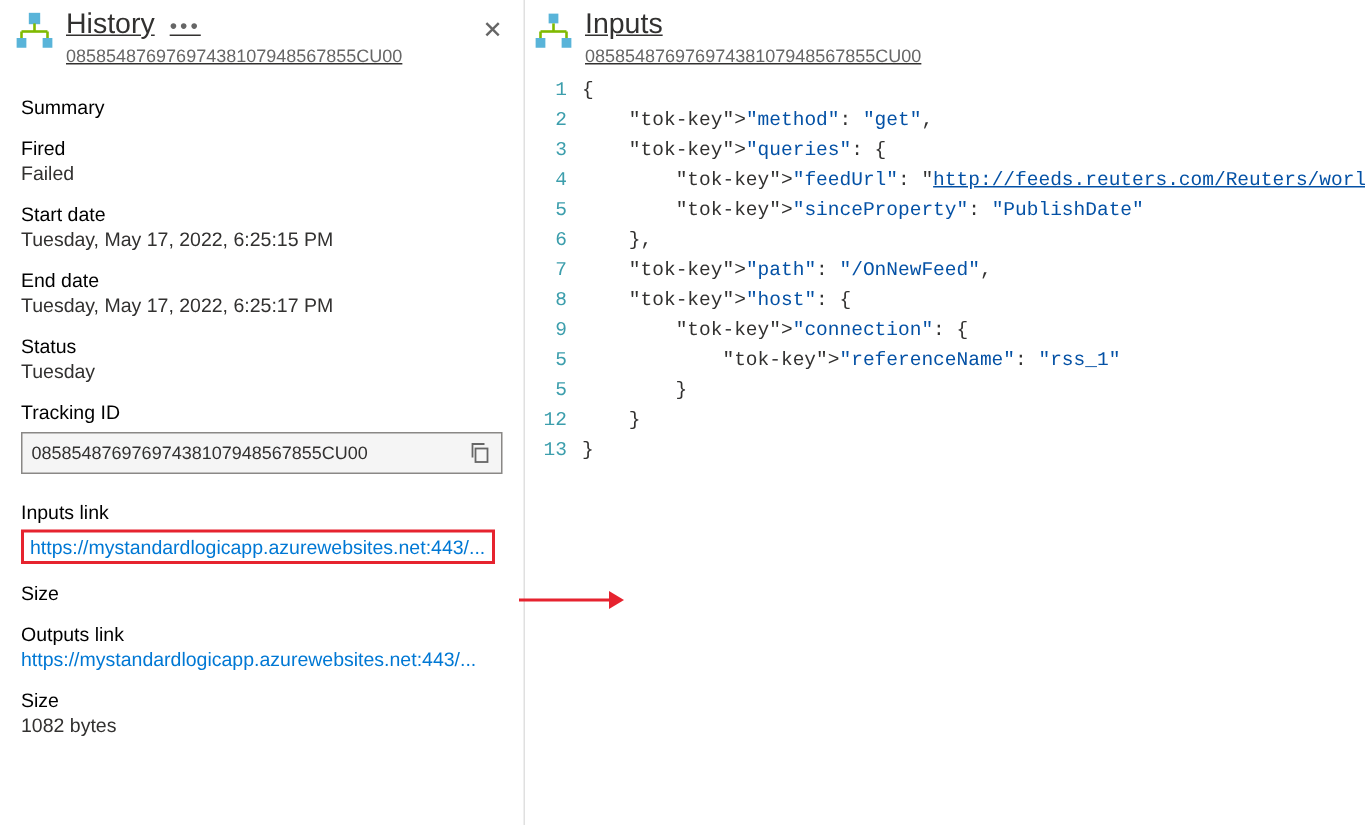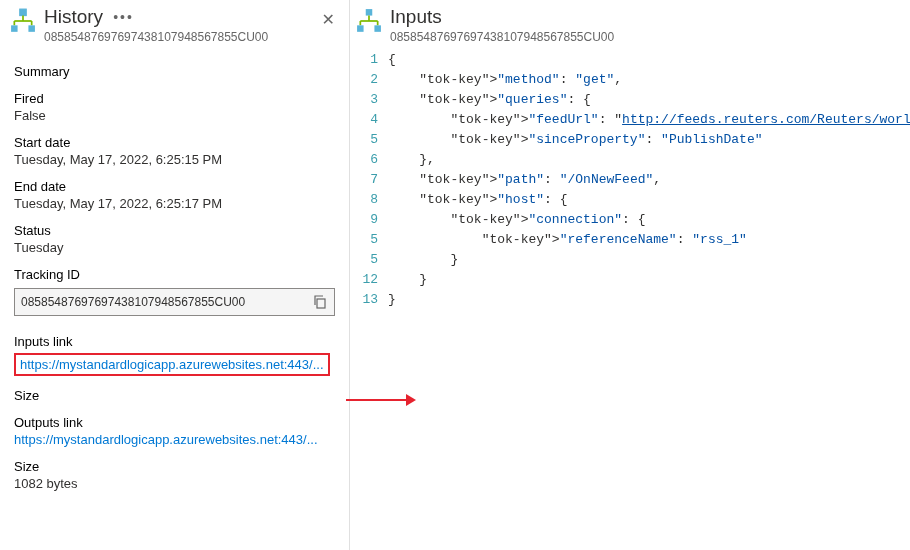--- a/index.html
+++ b/index.html
@@ -19,20 +19,21 @@
     border-right: 1px solid #e0e0e0;
   }
   .panel-left { width: 350px; flex: 0 0 350px; }
   .panel-right { flex: 1; border-right: none; }
 
   .header {
     display: flex;
     align-items: flex-start;
     padding: 6px 10px 2px 10px;
     position: relative;
+    text-decoration: underline;
   }
   .panel-right .header { padding-left: 6px; }
   .panel-icon {
     width: 26px; height: 26px;
     margin-right: 8px;
     flex: 0 0 26px;
     display: flex; align-items: center; justify-content: center;
     margin-top: 2px;
   }
   .title-block { flex: 1; }
@@ -189,21 +190,21 @@
       </div>
       <div class="sub-id">08585487697697438107948567855CU00</div>
     </div>
     <div class="close-x">✕</div>
   </div>
 
   <div class="body">
     <div class="field-label">Summary</div>
 
     <div class="field-label">Fired</div>
-    <div class="field-value">False</div>
+    <div class="field-value">Failed</div>
 
     <div class="field-label">Start date</div>
     <div class="field-value">Tuesday, May 17, 2022, 6:25:15 PM</div>
 
     <div class="field-label">End date</div>
     <div class="field-value">Tuesday, May 17, 2022, 6:25:17 PM</div>
 
     <div class="field-label">Status</div>
     <div class="field-value">Tuesday</div>
 

